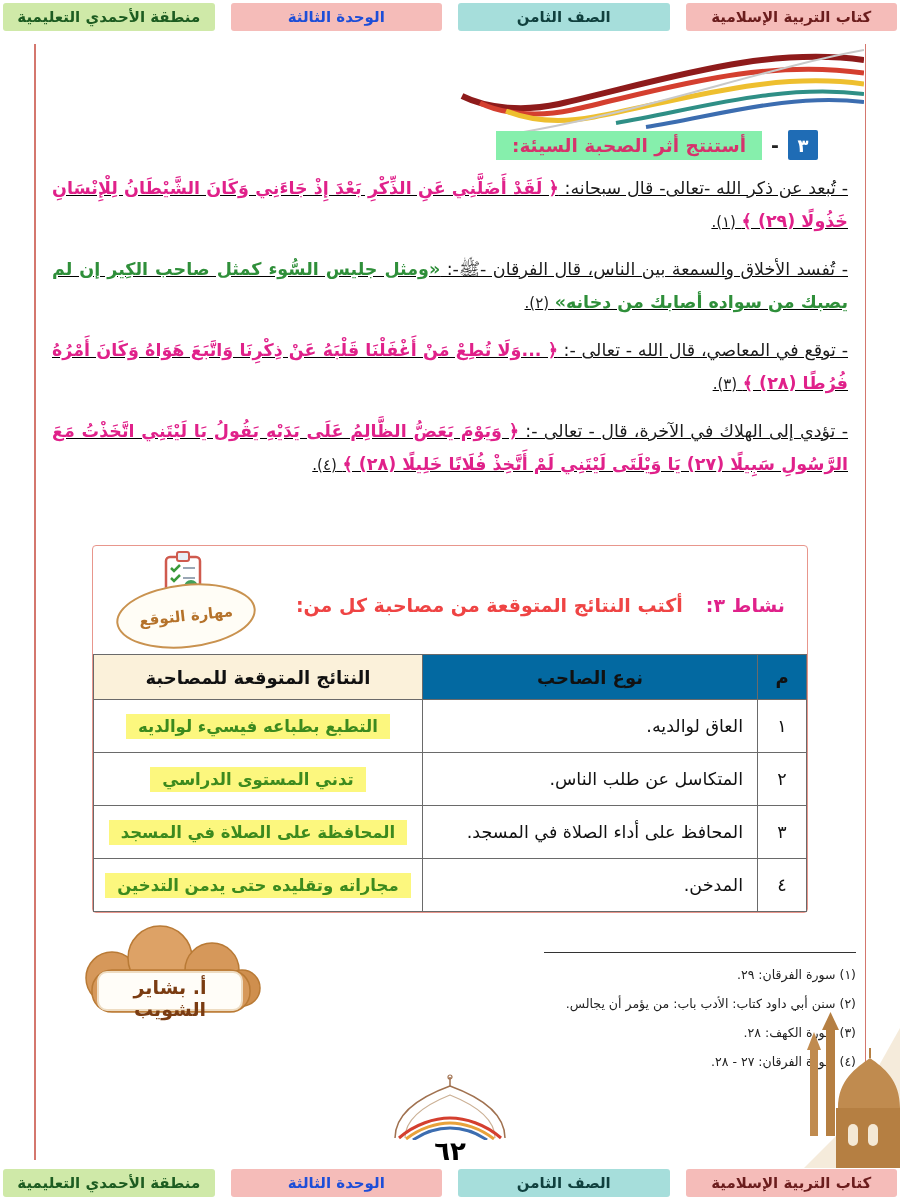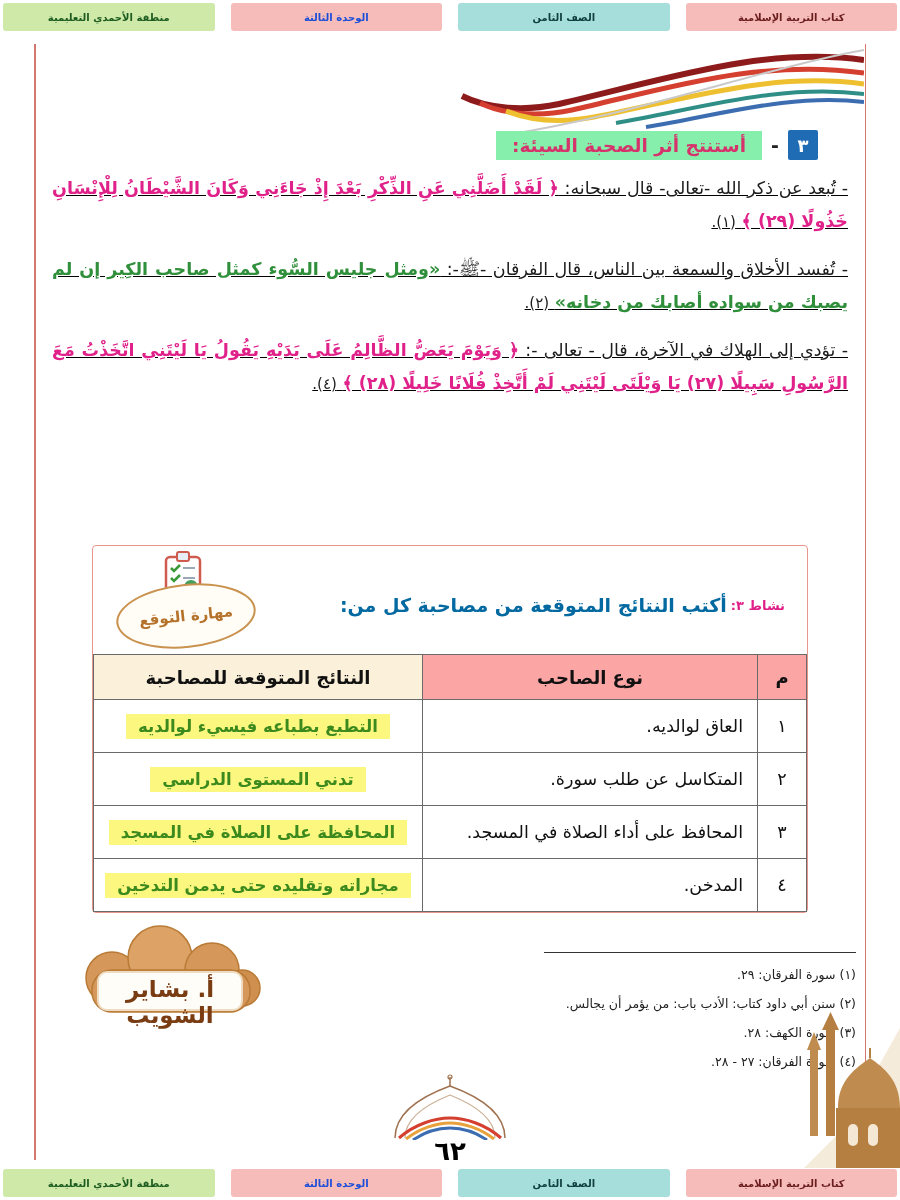--- a/index.html
+++ b/index.html
@@ -3,21 +3,21 @@
 <meta charset="utf-8">
 <style>
   html,body { margin:0; padding:0; background:#fff; }
   body { width:900px; height:1200px; font-family:"DejaVu Sans", sans-serif; }
   .page { position:relative; width:900px; height:1200px; overflow:hidden; background:#fff; direction:rtl; }
 
   
   .bar { position:absolute; left:0; width:900px; height:28px; display:flex; gap:16px; padding:0 3px; box-sizing:border-box; }
   .bar.top { top:3px; }
   .bar.bottom { bottom:3px; }
-  .tab { flex:1; display:flex; align-items:center; justify-content:center; font-size:10px; font-weight:bold; border-radius:3px; white-space:nowrap; }
+  .tab { flex:1; display:flex; align-items:center; justify-content:center; font-size:15px; font-weight:bold; border-radius:3px; white-space:nowrap; }
   .tab-pink  { background:#f5bcb9; color:#6b1d1d; }
   .tab-cyan  { background:#a6dedb; color:#10403e; }
   .tab-pink2 { background:#f5bcb9; color:#1d4ed8; }
   .tab-green { background:#cfe9a8; color:#1d5c21; }
 
   
   .rule { position:absolute; top:44px; bottom:40px; width:1.5px; background:#d4776e; }
   .rule.r { right:34px; } .rule.l { left:34px; }
 
   
@@ -32,41 +32,41 @@
   
   .content { position:absolute; top:172px; right:52px; left:52px;text-decoration:underline; }
   .para { font-size:17.5px; line-height:33px; color:#1c1c1c; text-align:justify; margin:0 0 14px 0; }
   .quran  { color:#e0218a; font-weight:600; }
   .hadith { color:#2f8f3a; font-weight:600; }
   .fref { color:#1c1c1c; font-size:15px; }
 
   
   .activity { position:absolute; top:545px; right:92px; left:92px; border:1.5px solid #e8968c; border-radius:4px; background:#fff; }
   .activity-header { position:relative; padding:30px 22px 20px 180px; min-height:58px; display:flex; align-items:center; }
-  .activity-label { color:#e0218a; font-weight:bold; font-size:13px; margin-left:4px; white-space:nowrap; }
-  .activity-prompt { font-weight:bold; font-size:19px; color:#0369a1; letter-spacing:.5px; }
+  .activity-label { color:#e0218a; font-weight:bold; font-size:19px; margin-left:23px; white-space:nowrap; }
+  .activity-prompt { font-weight:bold; font-size:19px; color:#ef4444; letter-spacing:.5px; }
   .skill-stamp { position:absolute; left:18px; top:10px; width:150px; height:95px; }
   .stamp-oval { position:absolute; left:5px; top:28px; width:136px; height:60px; border:2px solid #c9924f; border-radius:50%; background:#fffdf6; display:flex; align-items:center; justify-content:center; color:#b5722a; font-size:15px; font-weight:bold; transform:rotate(-6deg); }
   .clipboard-ic { position:absolute; top:-6px; left:52px; }
 
   
   .activity table { width:100%; border-collapse:collapse; }
   .activity th, .activity td { border:1px solid #6a6a6a; }
   .activity th { height:42px; font-size:18px; font-weight:bold; color:#111; text-align:center; }
-  .h-num, .h-type { background:#fca5a5; }
+  .h-num, .h-type { background:#0369a1; }
   .h-result { background:#fbf1da; }
   .activity td { height:50px; font-size:17.5px; color:#111; }
   .c-num { width:46px; text-align:center; font-size:18px; }
   .c-type { width:47%; padding-right:14px; }
   .c-result { text-align:center;margin-top:40px; }
   .answer { background:#fcf77e; color:#3c8a1e; font-weight:bold; font-size:16.5px; padding:3px 12px; display:inline-block; }
 
   
   .stamp-cloud { position:absolute; top:920px; left:70px; width:200px; height:105px; }
-  .stamp-name { position:absolute; top:56px; left:30px; width:140px; text-align:center; color:#7a3c12; font-size:23px; font-weight:bold; }
+  .stamp-name { position:absolute; top:56px; left:30px; width:140px; text-align:center; color:#7a3c12; font-size:19px; font-weight:bold; }
 
   
   .footnotes { position:absolute; top:952px; right:44px; width:312px; border-top:1.5px solid #333; padding-top:7px; }
   .footnote { font-size:12.5px; line-height:29px; color:#222; text-align:right; white-space:nowrap; }
 
   
   .bottom-ornament { position:absolute; bottom:34px; left:50%; transform:translateX(-50%); width:150px; height:92px; }
   .page-number { position:absolute; bottom:0; width:100%; text-align:center; font-size:26px; font-weight:bold; color:#000; }
 
   
@@ -98,20 +98,21 @@
 
   <div class="section-header">
     <span class="num-box">٣</span>
     <span class="section-dash">-</span>
     <span class="section-title">أستنتج أثر الصحبة السيئة:</span>
   </div>
 
   <div class="content">
     <p class="para"><span>- تُبعد عن ذكر الله -تعالى- قال سبحانه: </span><span class="quran">﴿ لَقَدْ أَضَلَّنِي عَنِ الذِّكْرِ بَعْدَ إِذْ جَاءَنِي وَكَانَ الشَّيْطَانُ لِلْإِنْسَانِ خَذُولًا (٢٩) ﴾</span> <span class="fref">(١).</span></p>
     <p class="para"><span>- تُفسد الأخلاق والسمعة بين الناس، قال الفرقان -ﷺ-: </span><span class="hadith">«ومثل جليس السُّوء كمثل صاحب الكِير إن لم يصبك من سواده أصابك من دخانه»</span> <span class="fref">(٢).</span></p>
+    <p class="para"><span>- توقع في المعاصي، قال الله - تعالى -: </span><span class="quran">﴿ ...وَلَا تُطِعْ مَنْ أَغْفَلْنَا قَلْبَهُ عَنْ ذِكْرِنَا وَاتَّبَعَ هَوَاهُ وَكَانَ أَمْرُهُ فُرُطًا (٢٨) ﴾</span> <span class="fref">(٣).</span></p>
     <p class="para"><span>- تؤدي إلى الهلاك في الآخرة، قال - تعالى -: </span><span class="quran">﴿ وَيَوْمَ يَعَضُّ الظَّالِمُ عَلَى يَدَيْهِ يَقُولُ يَا لَيْتَنِي اتَّخَذْتُ مَعَ الرَّسُولِ سَبِيلًا (٢٧) يَا وَيْلَتَى لَيْتَنِي لَمْ أَتَّخِذْ فُلَانًا خَلِيلًا (٢٨) ﴾</span> <span class="fref">(٤).</span></p>
   </div>
 
   <section class="activity">
     <div class="activity-header">
       <span class="activity-label">نشاط ٣:</span>
       <span class="activity-prompt">أكتب النتائج المتوقعة من مصاحبة كل من:</span>
       <div class="skill-stamp">
         <svg class="clipboard-ic" width="42" height="46" viewBox="0 0 42 46" aria-hidden="true">
           <rect x="3" y="7" width="34" height="36" rx="4" fill="#fff" stroke="#cf5a4e" stroke-width="2.5"></rect>
@@ -136,21 +137,21 @@
         </tr>
       </thead>
       <tbody>
         <tr>
           <td class="c-num">١</td>
           <td class="c-type">العاق لوالديه.</td>
           <td class="c-result"><span class="answer">التطبع بطباعه فيسيء لوالديه</span></td>
         </tr>
         <tr>
           <td class="c-num">٢</td>
-          <td class="c-type">المتكاسل عن طلب سورة.</td>
+          <td class="c-type">المتكاسل عن طلب الناس.</td>
           <td class="c-result"><span class="answer">تدني المستوى الدراسي</span></td>
         </tr>
         <tr>
           <td class="c-num">٣</td>
           <td class="c-type">المحافظ على أداء الصلاة في المسجد.</td>
           <td class="c-result"><span class="answer">المحافظة على الصلاة في المسجد</span></td>
         </tr>
         <tr>
           <td class="c-num">٤</td>
           <td class="c-type">المدخن.</td>

